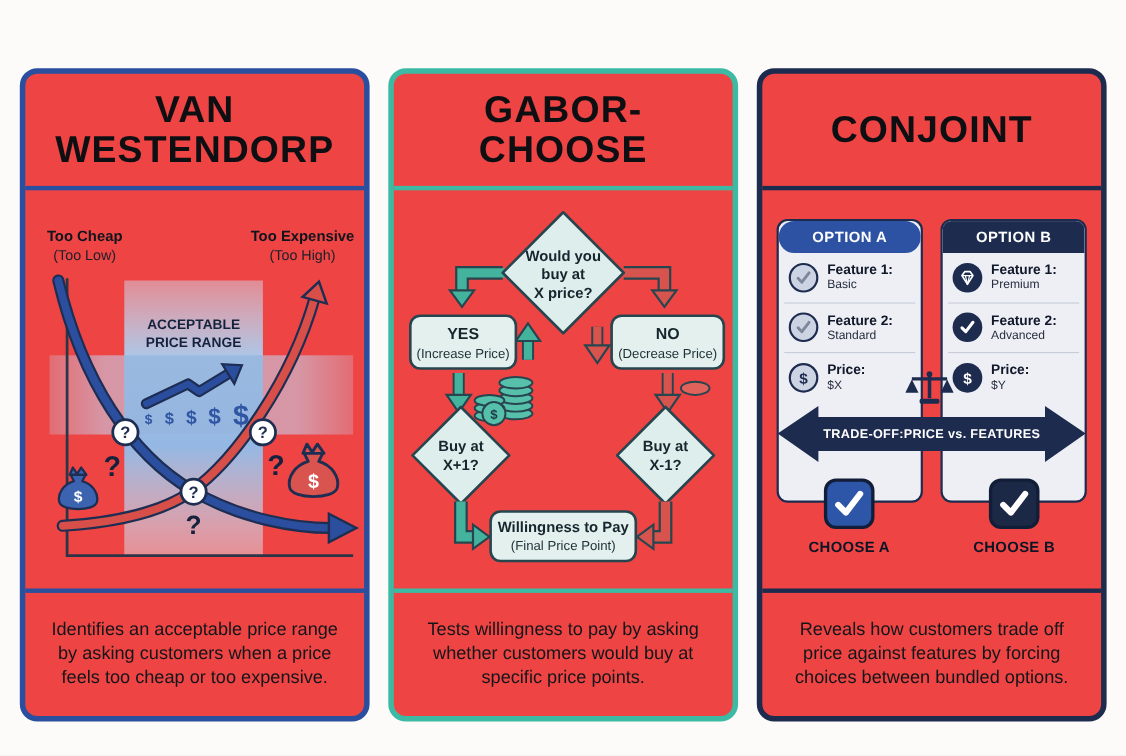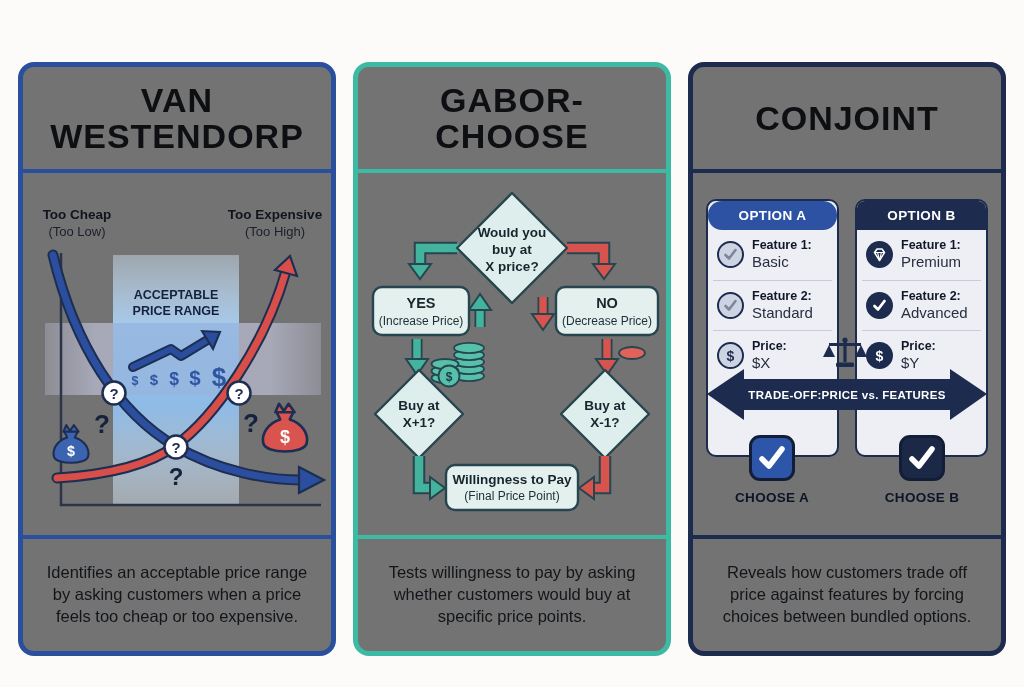--- a/index.html
+++ b/index.html
@@ -1,18 +1,18 @@
 <!DOCTYPE html>
 <html><head>
 <meta charset="utf-8">
 <style>
   html,body{margin:0;padding:0;background:#e8e8e6;}
   .canvas{position:relative;width:1024px;height:687px;background:#fcfbf9;overflow:hidden;
           font-family:"Liberation Sans",sans-serif;}
-  .card{position:absolute;top:62px;width:318px;height:594px;background:#737373;
+  .card{position:absolute;top:62px;width:318px;height:594px;background:#ef4444;
         border:5px solid;border-radius:16px;box-sizing:border-box;
         display:flex;flex-direction:column;}
   .card1{left:18px;border-color:#2a4f9e;}
   .card2{left:353px;border-color:#3dbaa4;}
   .card3{left:688px;border-color:#1d2b4f;}
   .card-title{flex:0 0 102px;border-bottom:4px solid;display:flex;flex-direction:column;
         justify-content:center;align-items:center;font-weight:bold;font-size:34px;
         letter-spacing:1px;line-height:1.07;color:#0d0f12;text-align:center;}
   .card1 .card-title{border-color:#2a4f9e;}
   .card2 .card-title{border-color:#3dbaa4;}
@@ -38,21 +38,21 @@
   .cj-a .cj-head{background:#2d52a3;border-radius:14px;}
   .cj-b .cj-head{background:#1d2b4f;}
   .cj-row{display:flex;align-items:center;gap:8px;padding:8px 6px 8px 9px;}
   .cj-row.sep{border-top:1.5px solid #c7ccd8;margin:0 5px;padding-left:4px;}
   .cj-ic{width:27px;height:27px;min-width:27px;border-radius:50%;display:flex;
         align-items:center;justify-content:center;box-sizing:border-box;}
   .ic-light{background:#ccd4e3;border:2px solid #1d2b4f;color:#1d2b4f;}
   .ic-dark{background:#1d2b4f;color:#fff;}
   .cj-ic .cur{font-weight:bold;font-size:14px;}
   .cj-lab{font-weight:bold;font-size:12.5px;color:#0f1729;line-height:1.22;}
-  .cj-val{font-size:15px;color:#272e3f;line-height:1.22;}
+  .cj-val{font-size:11px;color:#272e3f;line-height:1.22;}
   .cj-scale{position:absolute;left:130px;top:164px;width:44px;height:31px;}
   .cj-arrow{position:absolute;left:11px;top:193px;width:286px;height:57px;}
   .cj-arrow-text{position:absolute;left:11px;top:200px;width:286px;height:44px;display:flex;
         flex-direction:row;justify-content:center;align-items:center;color:#fff;
         font-weight:bold;font-size:11.5px;line-height:1.3;letter-spacing:.3px;}
   .cj-check{position:absolute;top:262px;width:46px;height:46px;border-radius:11px;
         box-sizing:border-box;border:3px solid #121d38;display:flex;align-items:center;
         justify-content:center;}
   .ck-a{left:56px;background:#2d55a8;}
   .ck-b{left:206px;background:#1b2947;}

